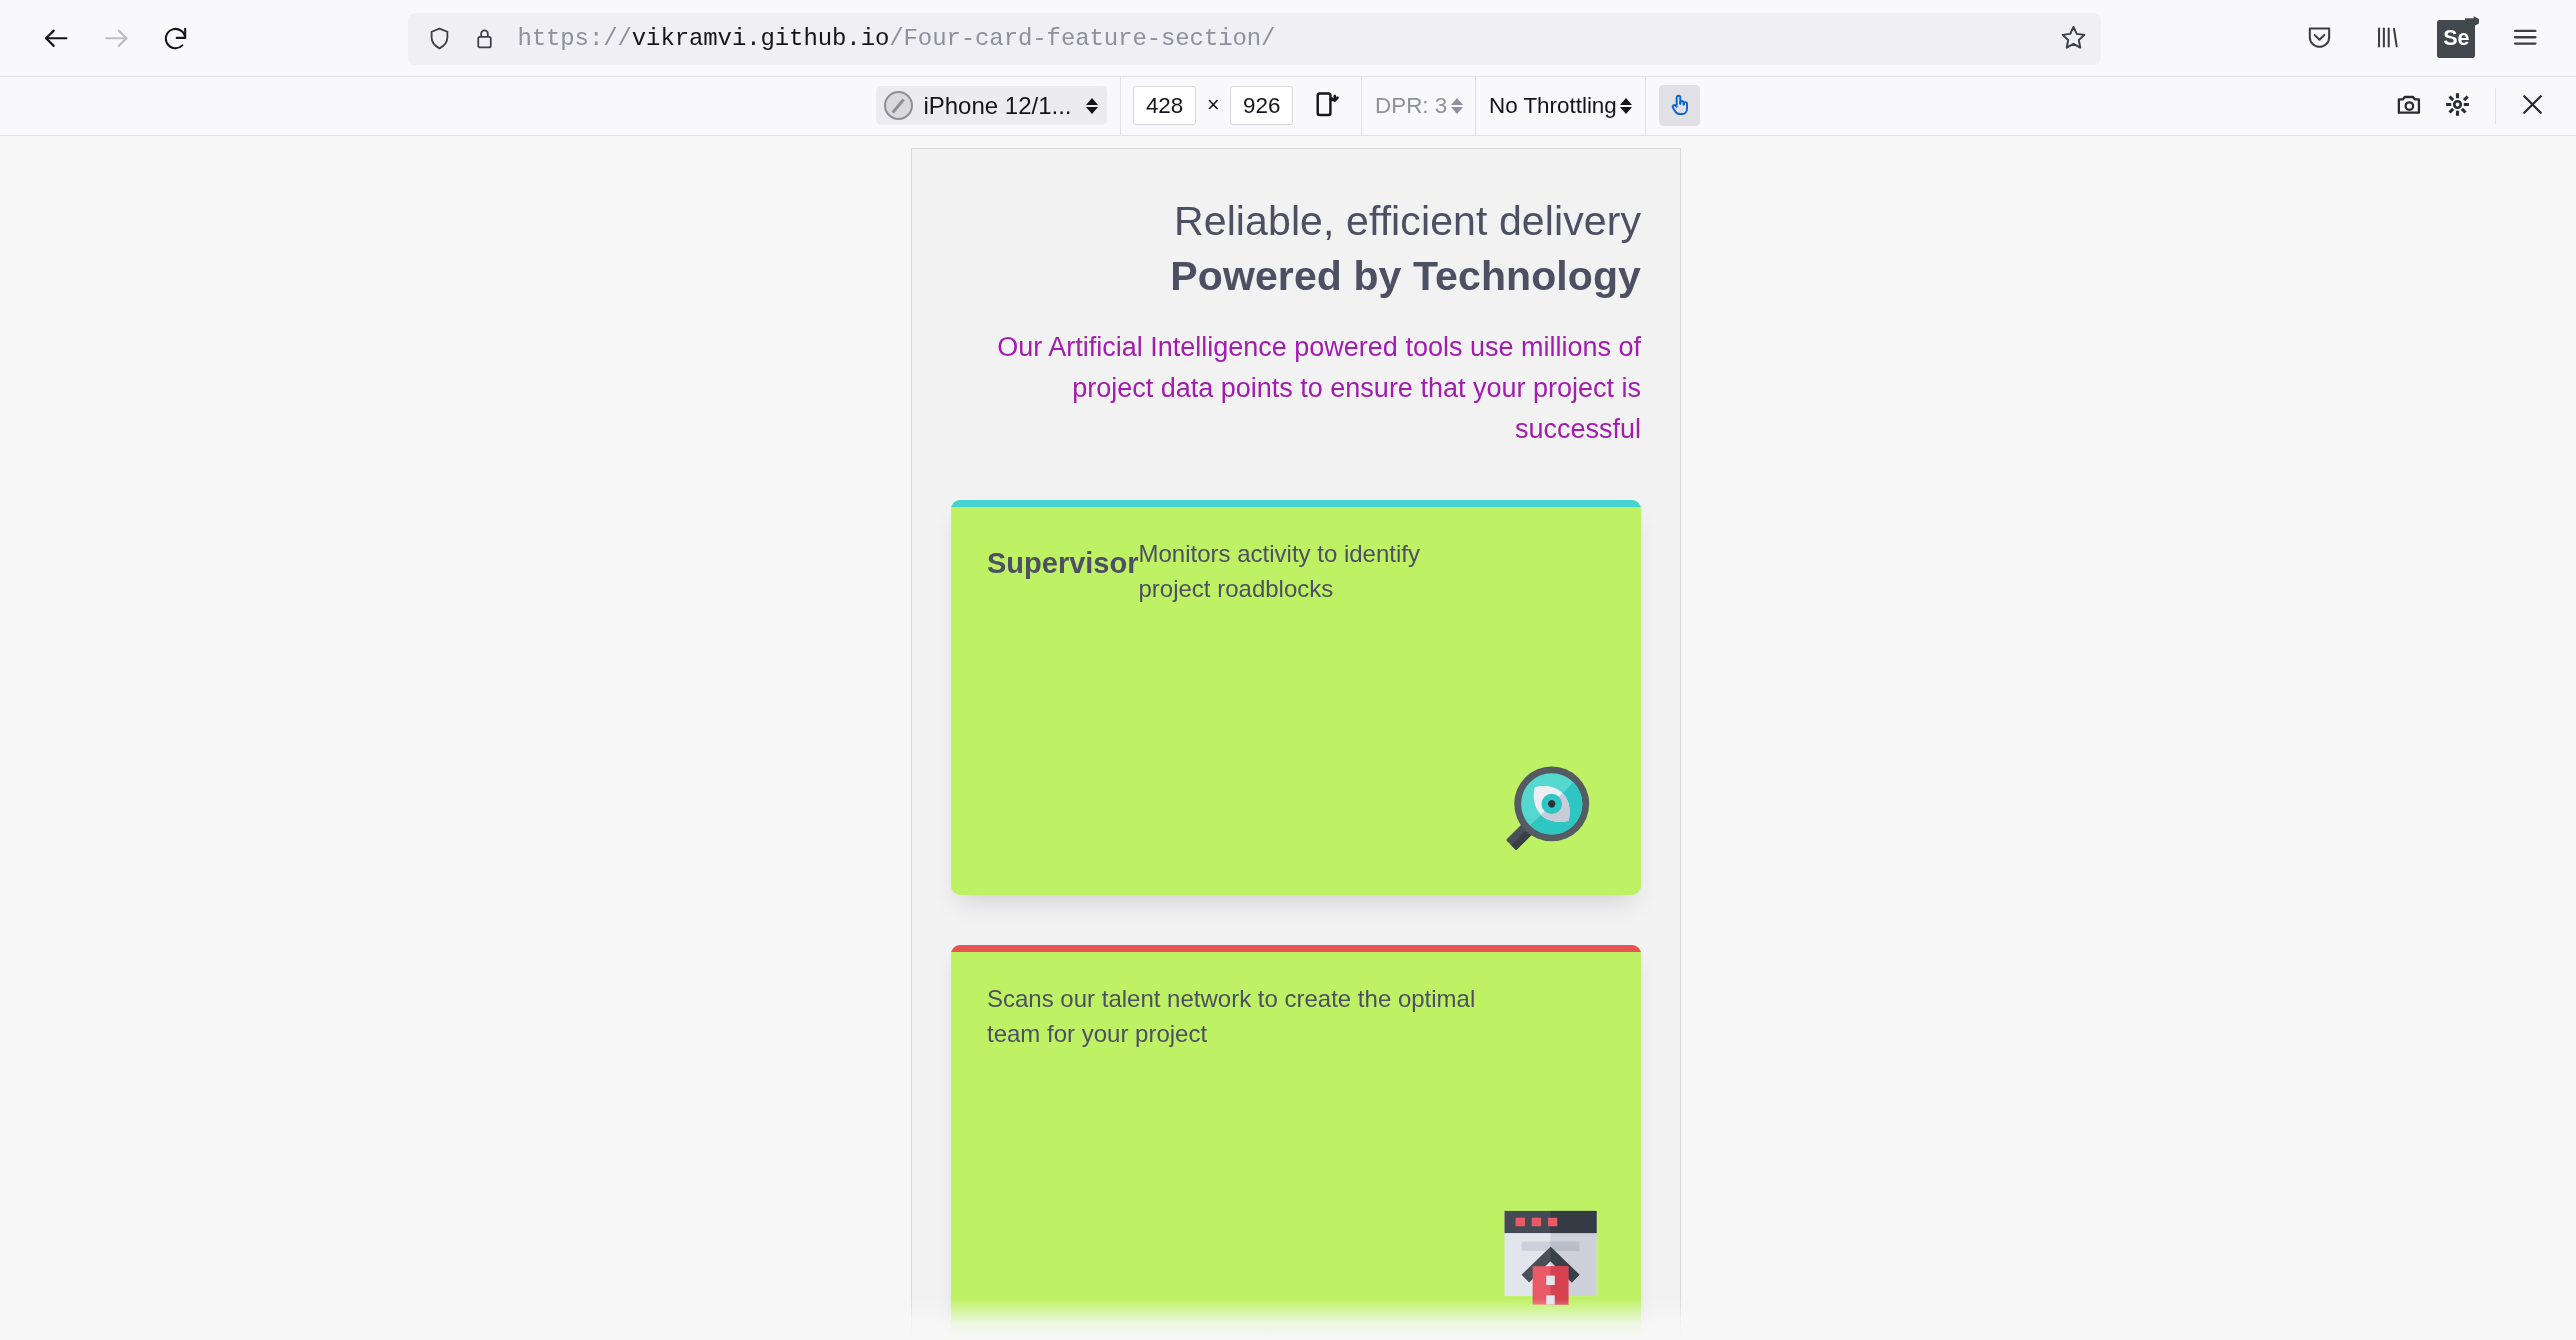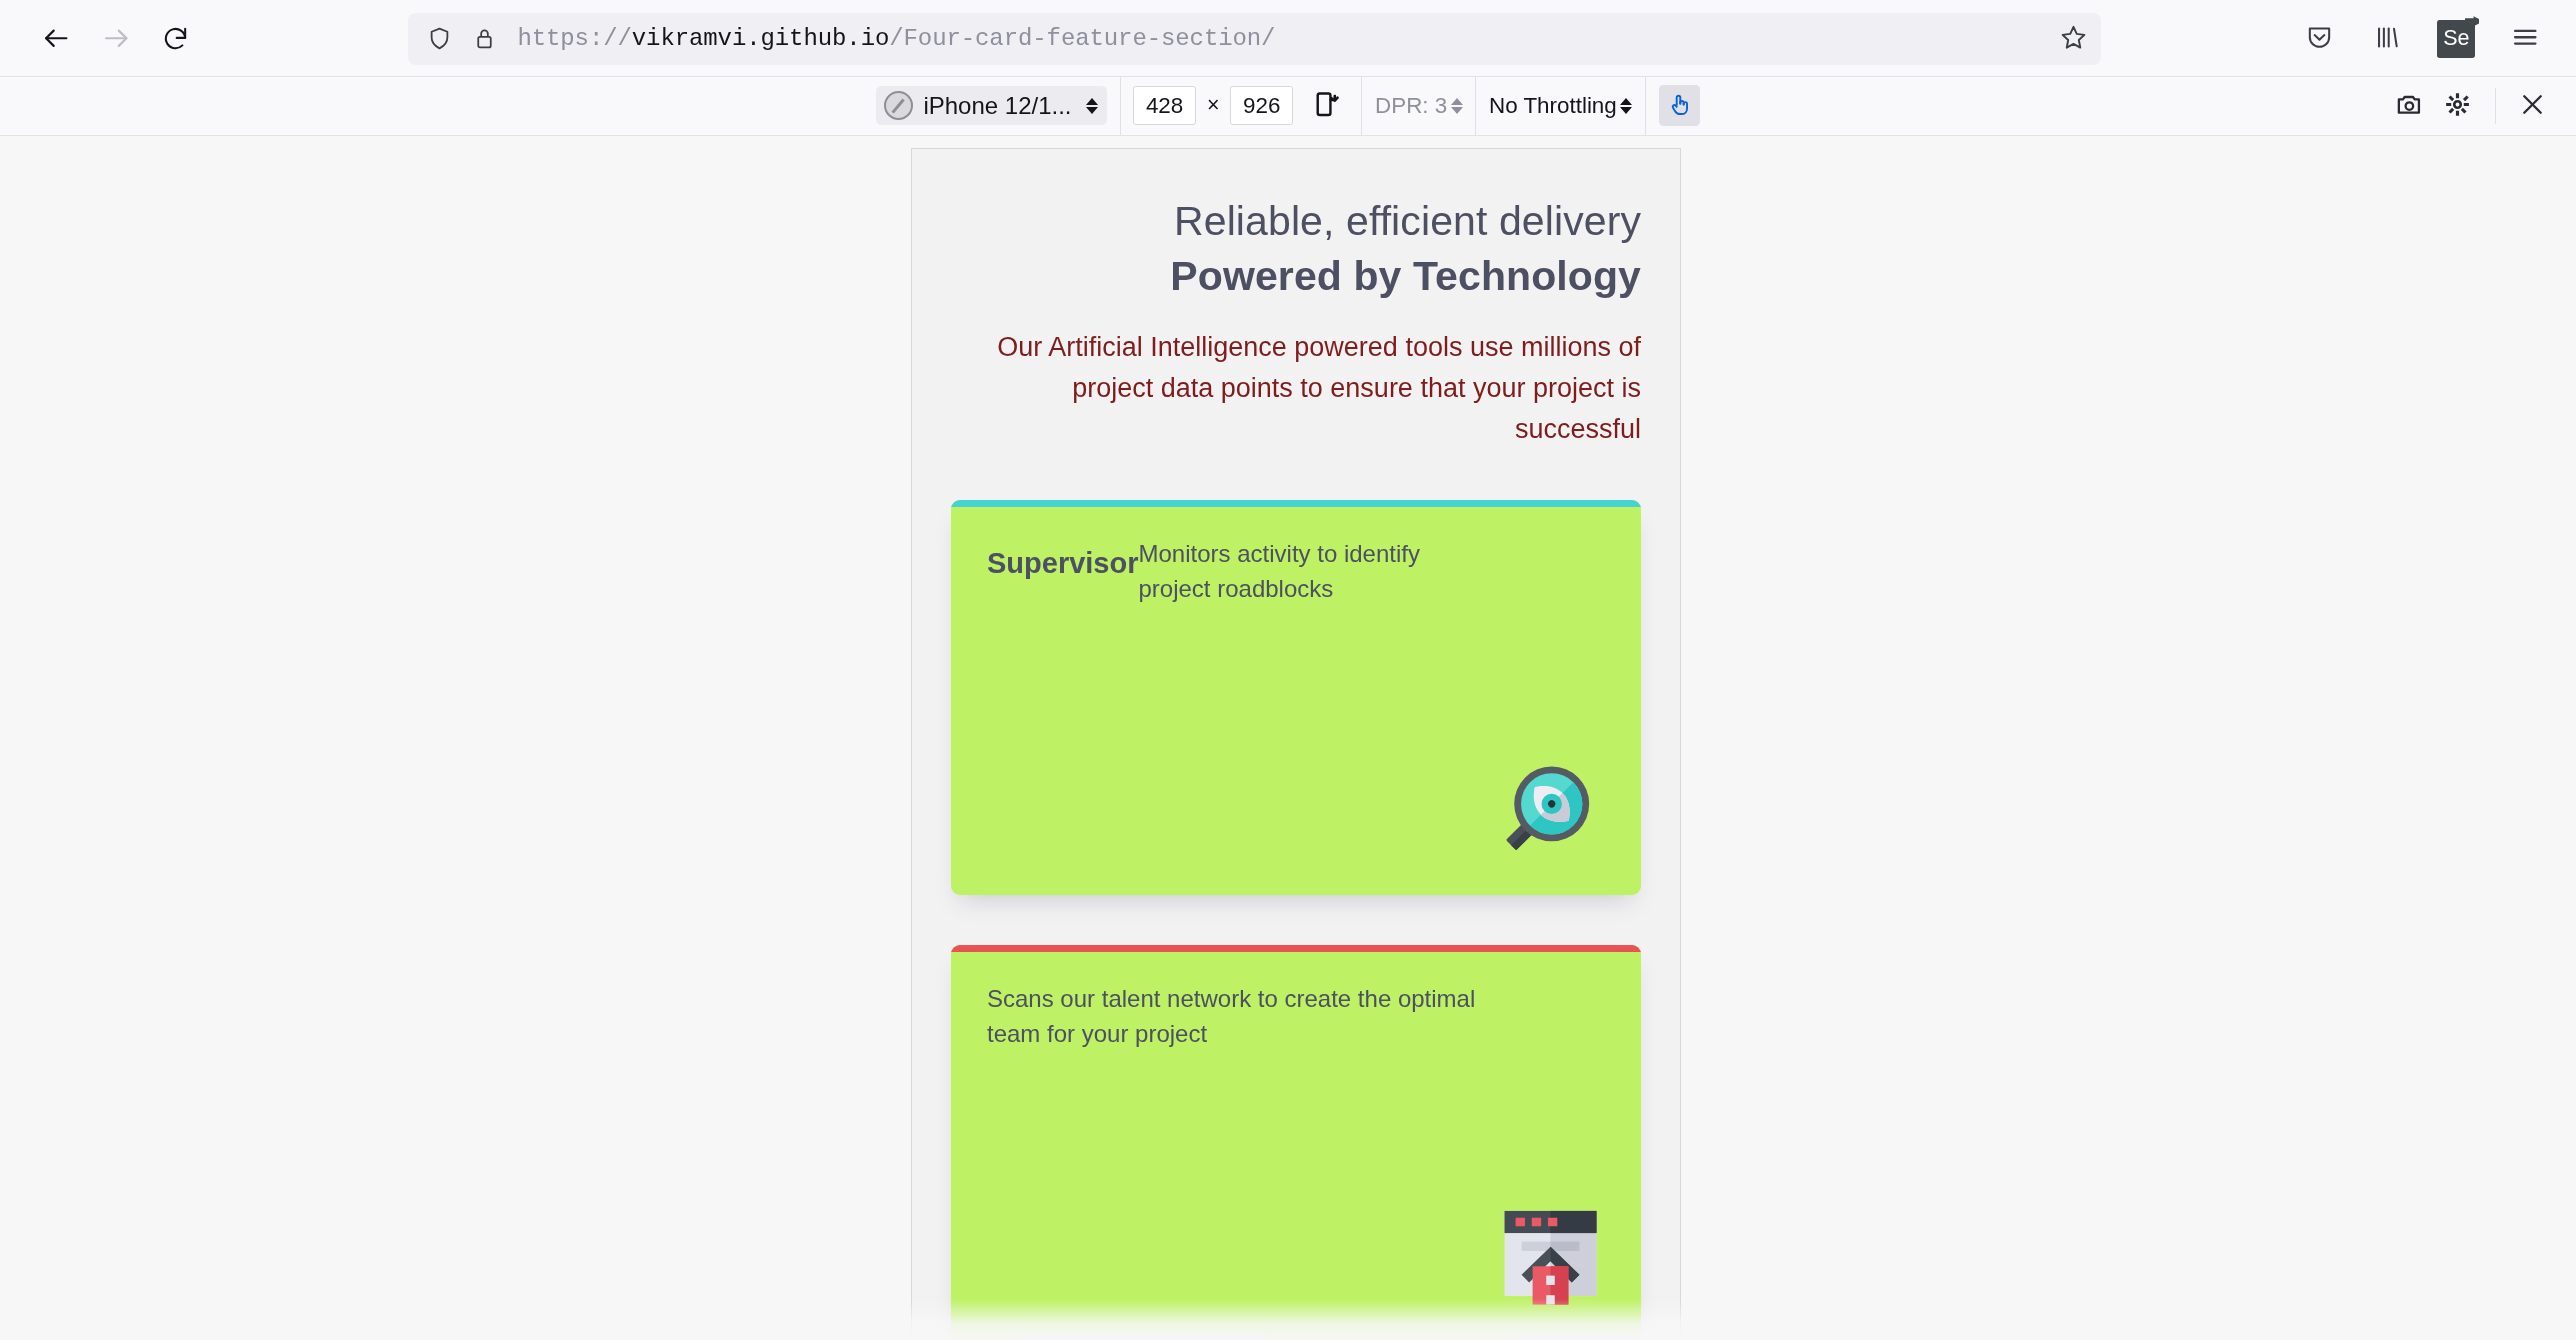--- a/index.html
+++ b/index.html
@@ -97,21 +97,21 @@
     width: 56px; height: 56px;
     display: flex; align-items: center; justify-content: center;
     border-radius: 7.2px; cursor: pointer; background: transparent; border: none;
   }
   .se-badge {
     width: 38px; height: 38px;
     background: #43484d;
     border-radius: 2.7px;
     color: #fff;
     font-size: 21.5px;
-    font-weight: normal;
+    font-weight: bold;
     display: flex;
     align-items: center;
     justify-content: center;
     position: relative;
     font-family: "Liberation Sans", sans-serif;
   }
   .se-badge::after {
     content: "";
     position: absolute;
     top: -3.6px; right: -3.6px;
@@ -268,21 +268,21 @@
     font-weight: bold;
     color: #4d4f62;
     letter-spacing: 0.1px;
     line-height: 1.3;
     margin-top: 3.6px;
   }
   .hero p {
     margin-top: 23px;
     font-size: 27px;
     line-height: 1.52;
-    color: #7f1d1d;
+    color: #a21caf;
     font-weight: 400;
   }
 
   .card {
     position: relative;
     background: #bef264;
     border-radius: 9px;
     box-shadow: 0 14.4px 23px -9px rgba(77,79,98,0.22);
     padding: 36px 36px 32px 36px;
     margin-bottom: 50px;

